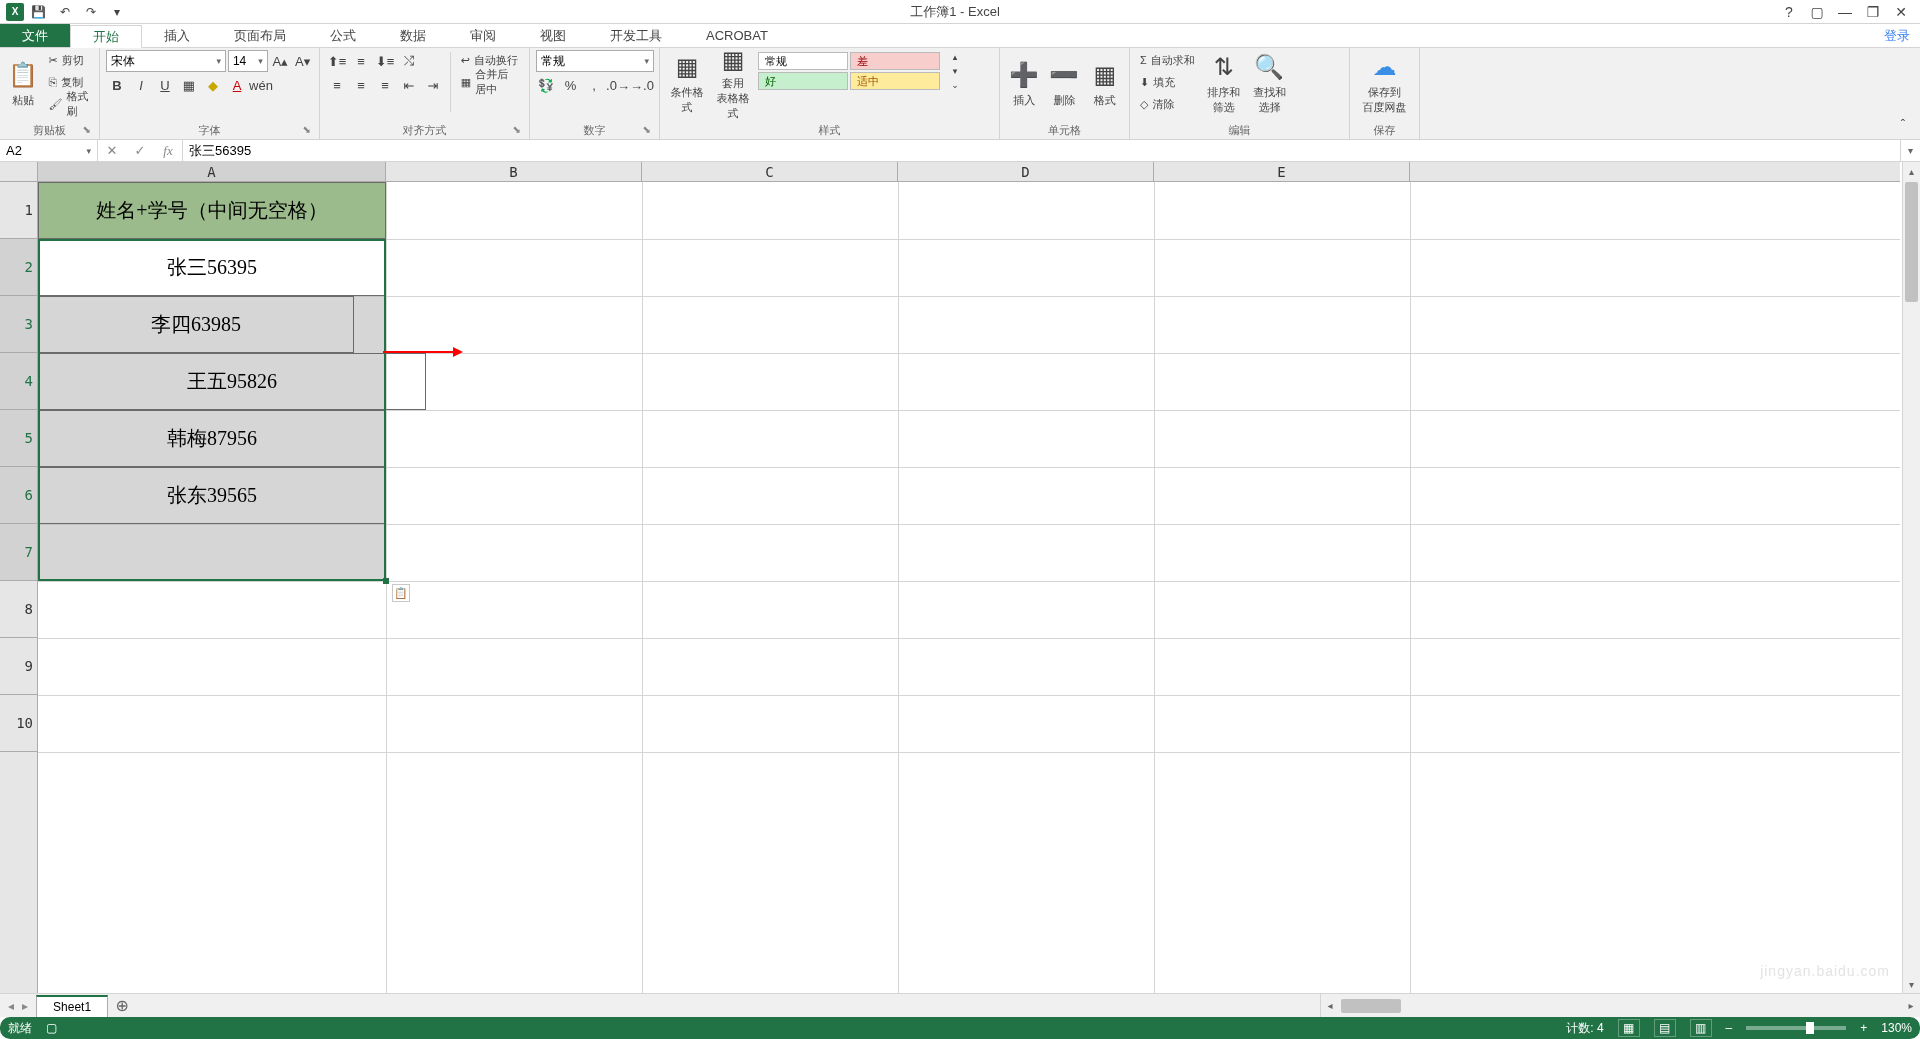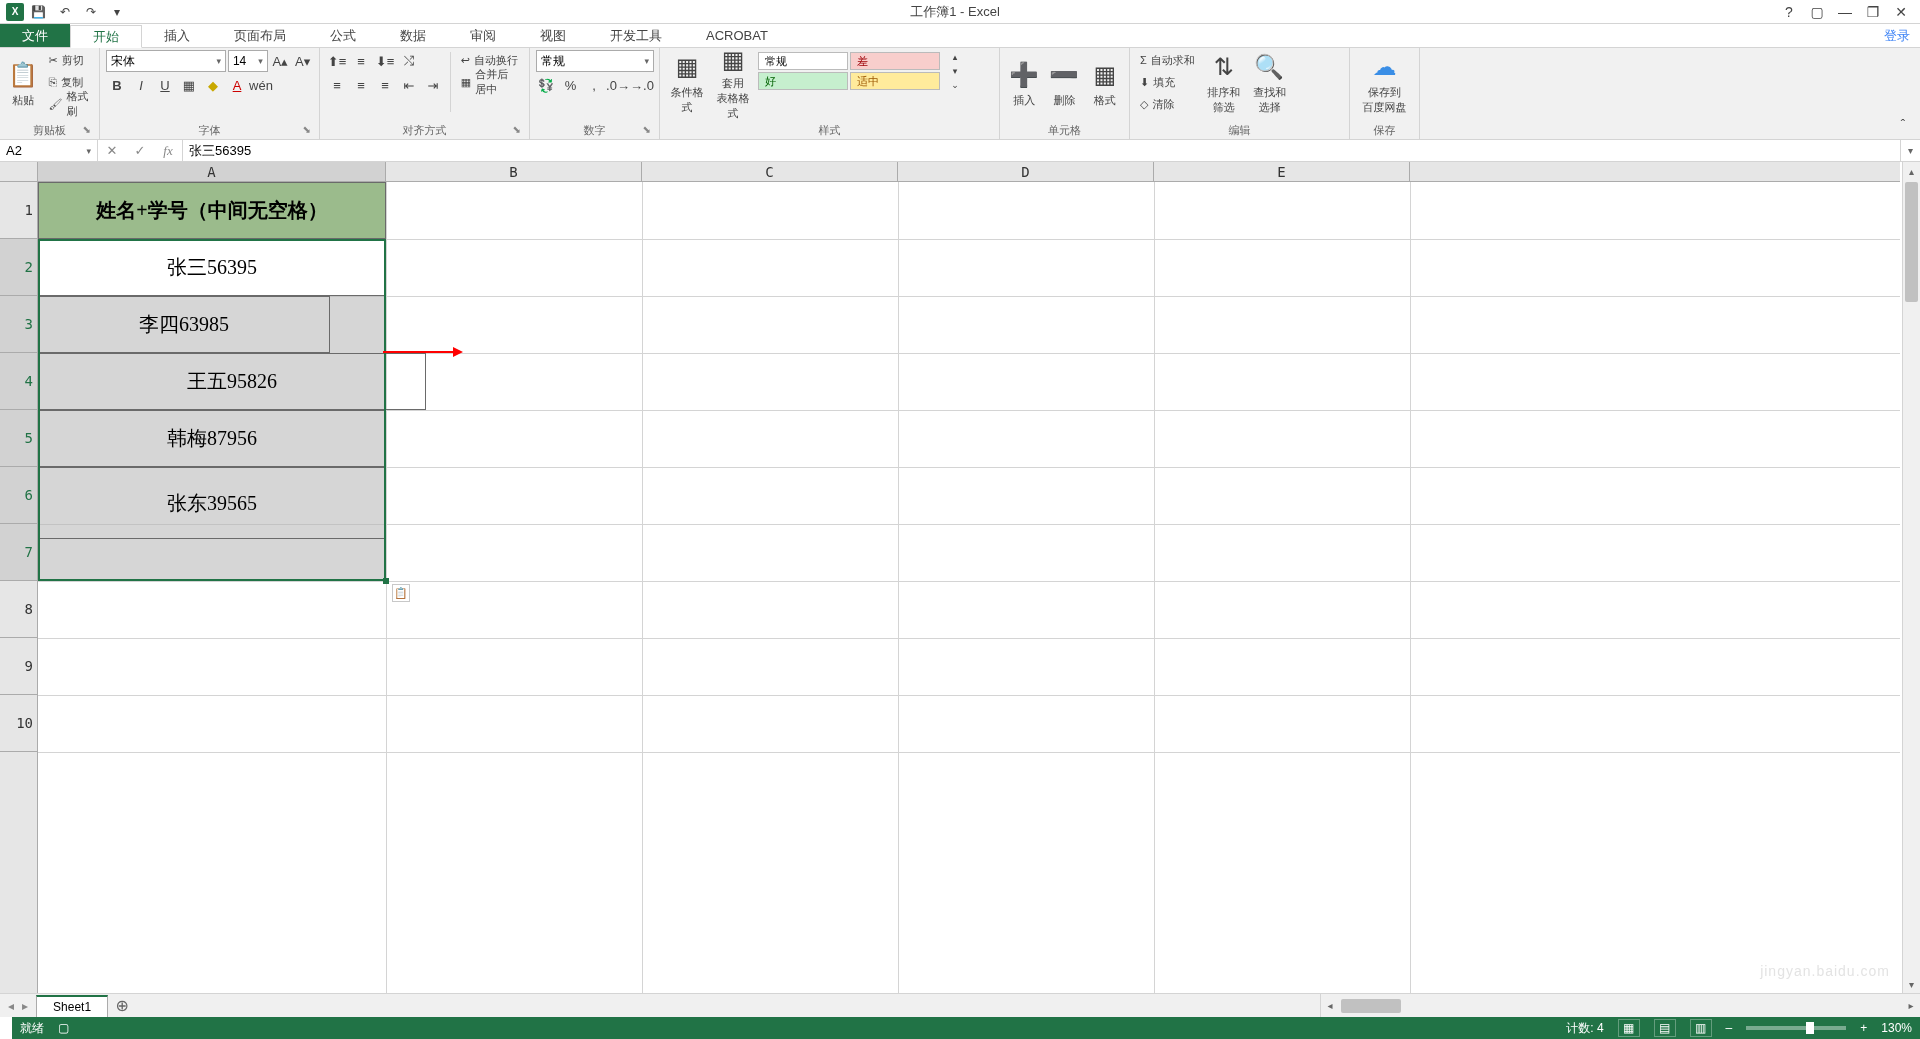--- a/index.html
+++ b/index.html
@@ -62,21 +62,21 @@
 .ch { border-right: 1px solid #ababab; display: flex; align-items: center; justify-content: center; font-size: 14px; color: #333; font-family: Consolas, monospace; }
 .ch.sel { background: #d2d2d2; }
 .row-headers { position: absolute; top: 20px; left: 0; width: 38px; bottom: 0; background: #e6e6e6; border-right: 1px solid #ababab; }
 .rh { border-bottom: 1px solid #ababab; display: flex; align-items: center; justify-content: flex-end; padding-right: 4px; font-size: 14px; color: #333; font-family: Consolas, monospace; }
 .rh.sel { background: #d2d2d2; color: #217346; }
 .sel-all { position: absolute; top: 0; left: 0; width: 38px; height: 20px; background: #e6e6e6; border-right: 1px solid #ababab; border-bottom: 1px solid #ababab; }
 .cells { position: absolute; top: 20px; left: 38px; right: 20px; bottom: 0; }
 .gridline-v { position: absolute; top: 0; bottom: 0; width: 1px; background: #d4d4d4; }
 .gridline-h { position: absolute; left: 0; right: 0; height: 1px; background: #d4d4d4; }
 .data-cell { position: absolute; display: flex; align-items: center; justify-content: center; font-size: 20px; font-family: SimSun, serif; border: 1px solid #6a6a6a; }
-.hdr-cell { background: #9bbb8c; font-weight: bold; }
+.hdr-cell { background: #9bbb8c; font-weight: normal; }
 .sel-range { position: absolute; border: 2px solid #217346; pointer-events: none; }
 .sel-fill { position: absolute; background: rgba(180,180,180,0.55); }
 .sel-handle { position: absolute; width: 6px; height: 6px; background: #217346; }
 .paste-icon { position: absolute; width: 18px; height: 18px; border: 1px solid #c8c8c8; background: #fff; display: flex; align-items: center; justify-content: center; font-size: 11px; }
 
 
 .anno-arrow { position: absolute; }
 .anno-text { position: absolute; color: #ff0000; font-size: 22px; font-family: SimSun, serif; }
 
 
@@ -88,21 +88,21 @@
 .sheet-tabs { position: absolute; bottom: 22px; left: 0; right: 0; height: 24px; background: #f0f0f0; border-top: 1px solid #d4d4d4; display: flex; align-items: stretch; font-size: 12px; }
 .st-nav { display: flex; align-items: center; padding: 0 8px; gap: 8px; color: #888; }
 .st-tab { padding: 0 16px; display: flex; align-items: center; background: #fff; border: 1px solid #ababab; border-top: 2px solid #217346; border-bottom: none; margin-top: 1px; }
 .st-add { width: 28px; display: flex; align-items: center; justify-content: center; color: #666; font-size: 16px; }
 .hscroll { flex: 1; display: flex; align-items: center; margin-left: auto; max-width: 600px; background: #f0f0f0; border-left: 1px solid #d4d4d4; position: relative; }
 .hscroll .btn { width: 18px; display: flex; align-items: center; justify-content: center; font-size: 10px; color: #666; }
 .hscroll .track { flex: 1; height: 14px; position: relative; }
 .hscroll .thumb { position: absolute; top: 0; bottom: 0; left: 2px; width: 60px; background: #c1c1c1; border-radius: 2px; }
 
 
-.status { position: absolute; bottom: 0; left: 12px; right: 0; height: 22px; background: #217346; color: #fff; display: flex; align-items: center; font-size: 12px; padding: 0 8px; gap: 14px; }
+.status { position: absolute; bottom: 0; left: 0; right: 0; height: 22px; background: #217346; color: #fff; display: flex; align-items: center; font-size: 12px; padding: 0 8px; gap: 14px; border-radius: 10px; }
 .status .spacer { flex: 1; }
 .status .viewbtn { width: 22px; height: 18px; display: flex; align-items: center; justify-content: center; border: 1px solid rgba(255,255,255,0.3); }
 .status .slider { width: 100px; height: 4px; background: rgba(255,255,255,0.4); position: relative; }
 .status .slider .th { position: absolute; width: 8px; height: 12px; background: #fff; top: -4px; left: 60px; }
 
 
 .wm { position: absolute; right: 30px; bottom: 60px; text-align: right; color: rgba(200,200,200,0.5); font-size: 40px; font-weight: bold; letter-spacing: 2px; pointer-events: none; font-family: Arial; }
 .wm .sub { font-size: 14px; letter-spacing: 1px; font-weight: normal; text-align: right; }
 </style>
 </head>
@@ -398,24 +398,24 @@
     <div class="gridline-h" style="top:342px"></div>
     <div class="gridline-h" style="top:399px"></div>
     <div class="gridline-h" style="top:456px"></div>
     <div class="gridline-h" style="top:513px"></div>
     <div class="gridline-h" style="top:570px"></div>
 
     <div class="sel-fill" style="top:114px;left:0;width:348px;height:285px"></div>
 
     <div class="data-cell hdr-cell" style="top:0;left:0;width:348px;height:57px">姓名+学号（中间无空格）</div>
     <div class="data-cell" style="top:57px;left:0;width:348px;height:57px;background:#fff">张三56395</div>
-    <div class="data-cell" style="top:114px;left:0;width:292px;height:57px;background:transparent">李四63985</div>
+    <div class="data-cell" style="top:114px;left:0;width:316px;height:57px;background:transparent">李四63985</div>
     <div class="data-cell" style="top:171px;left:0;width:388px;height:57px;background:transparent">王五95826</div>
     <div class="data-cell" style="top:228px;left:0;width:348px;height:57px;background:transparent">韩梅87956</div>
-    <div class="data-cell" style="top:285px;left:0;width:348px;height:72px;background:transparent">张东39565</div>
+    <div class="data-cell" style="top:285px;left:0;width:348px;height:57px;background:transparent">张东39565</div>
 
     <div class="sel-range" style="top:57px;left:0;width:348px;height:342px"></div>
     <div class="sel-handle" style="top:396px;left:345px"></div>
     <div class="paste-icon" style="top:402px;left:354px">📋</div>
 
     <svg class="anno-arrow" style="top:160px;left:345px;width:80px;height:20px">
       <line x1="0" y1="10" x2="70" y2="10" stroke="#ff0000" stroke-width="2"></line>
       <polygon points="70,5 80,10 70,15" fill="#ff0000"></polygon>
     </svg>
   </div>

